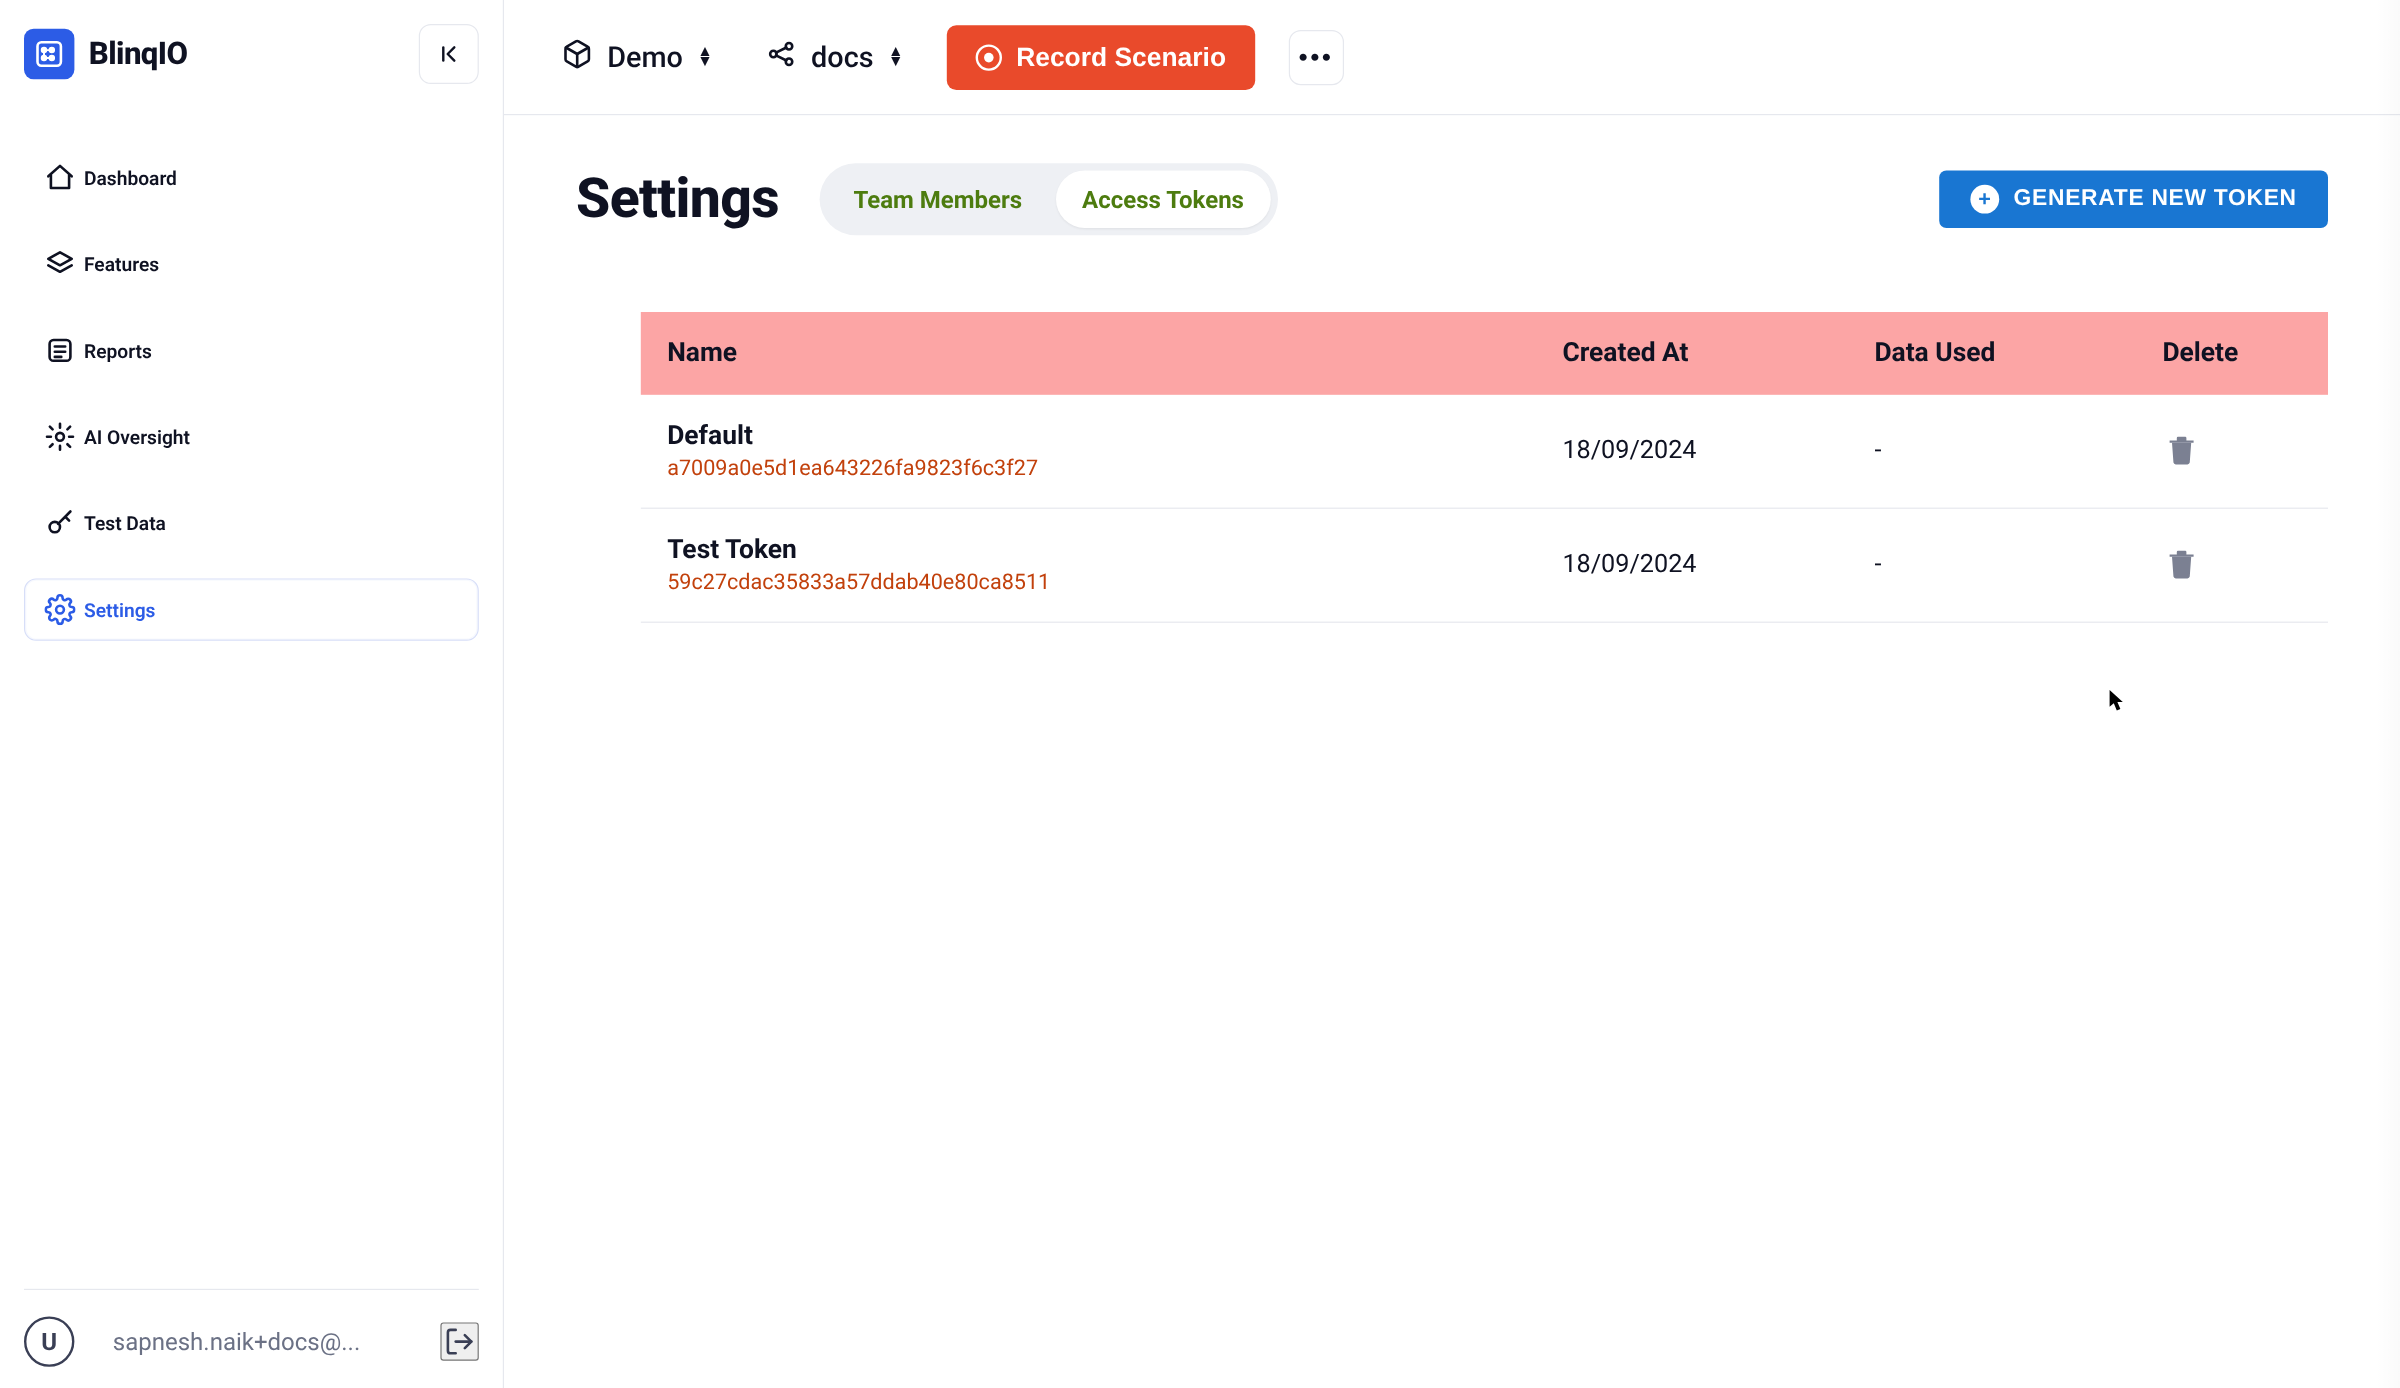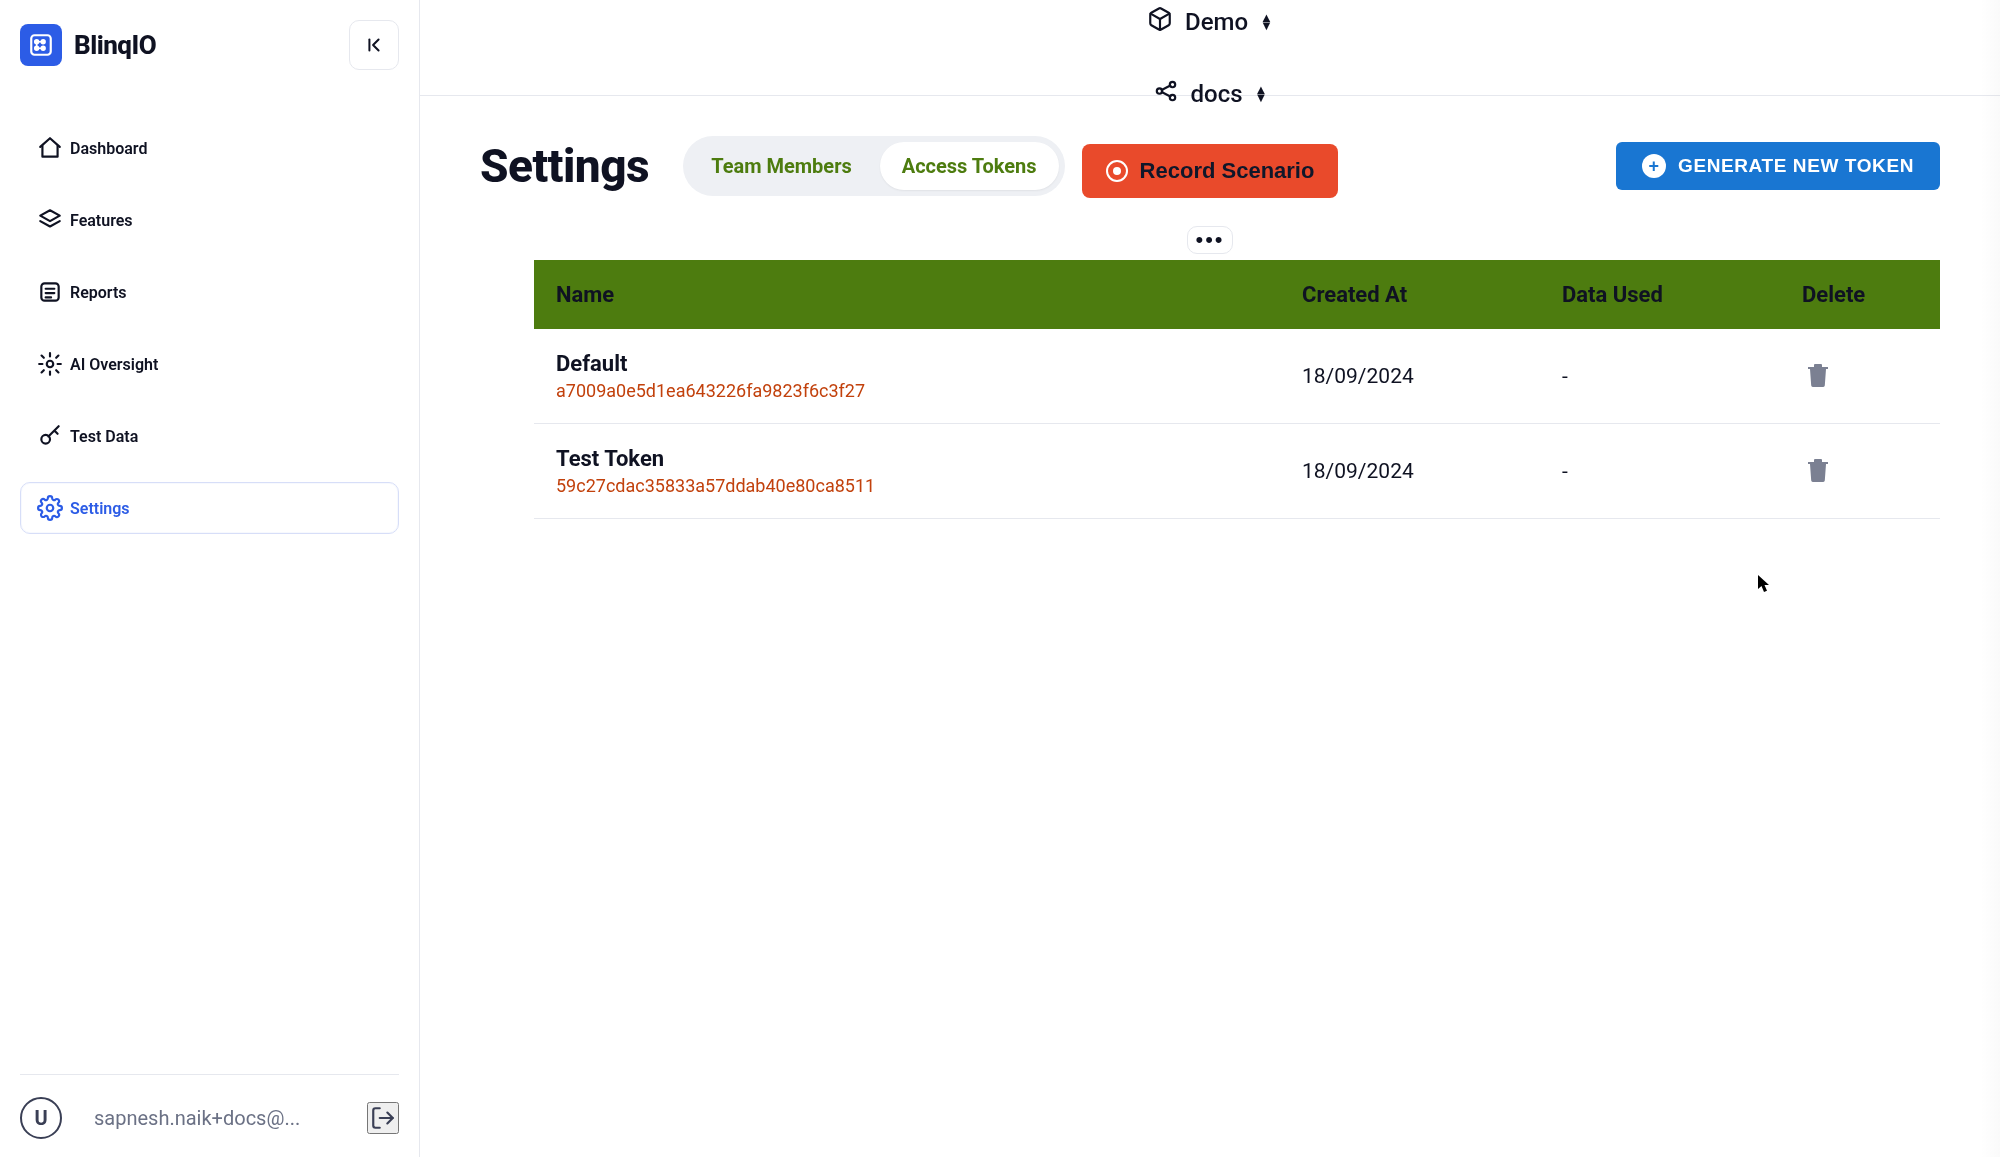--- a/index.html
+++ b/index.html
@@ -125,33 +125,32 @@
 
   
   .main { display: flex; flex-direction: column; }
   .topbar {
     height: 96px;
     border-bottom: 1px solid #e6e8ee;
     display: flex;
     align-items: center;
     gap: 28px;
     padding: 0 40px;
-    flex-direction: column;
   }
   .top-dropdown {
     display:flex; align-items:center; gap: 12px;
     padding: 6px 8px;
     font-size: 24px;
     font-weight: 500;
     cursor: pointer;
   }
   .arrows-updown { display:flex; flex-direction:column; line-height:8px; font-size:13px; color:#0f1222; }
   .record-btn {
     background: #E94A2B;
-    color: #0f172a;
+    color: #ffffff;
     border: none;
     border-radius: 8px;
     padding: 14px 24px;
     font-weight: 700;
     font-size: 22px;
     display:flex; align-items:center; gap:12px;
     cursor:pointer;
   }
   .record-dot {
     width:22px; height:22px; border: 2.5px solid #fff; border-radius:50%;
@@ -216,21 +215,21 @@
   .plus-circle {
     width:24px; height:24px; border-radius:50%;
     background:#fff; color:#1976D2;
     display:flex; align-items:center; justify-content:center;
     font-weight:800; font-size:18px; line-height:1;
   }
 
   .table-wrap { margin-top: 64px; padding-left: 54px; }
   .table { width: 100%; border-collapse: collapse; }
   .table thead th {
-    background:#4d7c0f;
+    background:#fca5a5;
     text-align:left;
     font-weight:700;
     font-size:22px;
     padding: 22px 22px;
     color:#0f1222;
   }
   .table tbody td {
     border-bottom: 1px solid #e6e8ee;
     padding: 22px 22px;
     vertical-align: middle;

